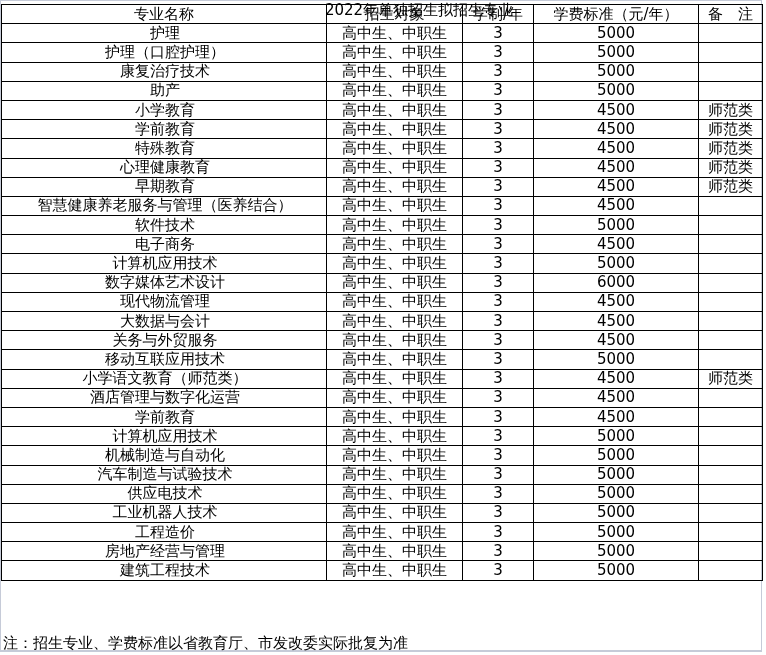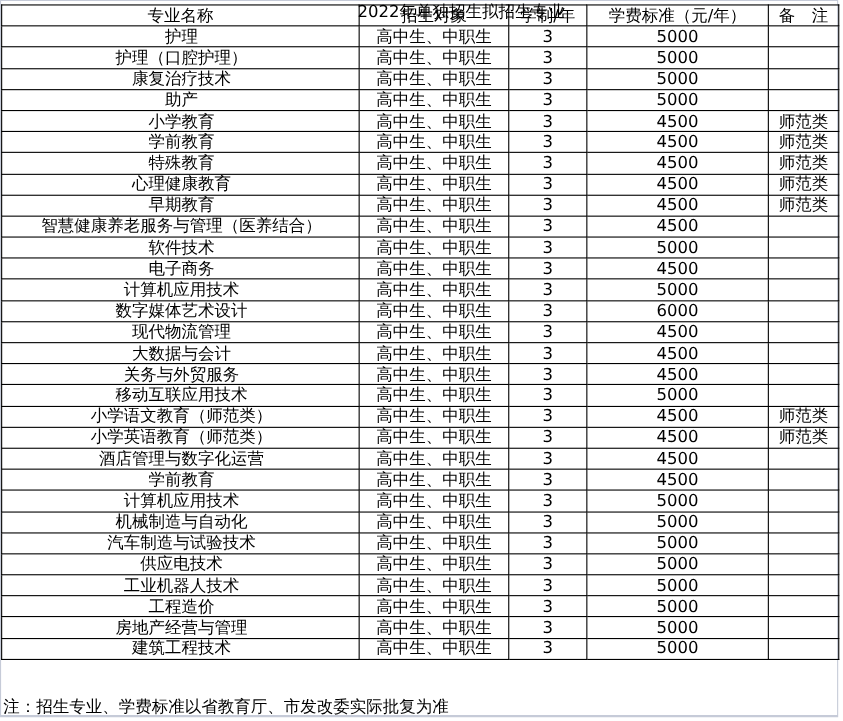--- a/index.html
+++ b/index.html
@@ -13,21 +13,21 @@
            text-align: center; font-size: 15px; line-height: 19px; letter-spacing: 0; padding-left: 38px; }
   table.grid { position: absolute; left: 1px; top: 4px; border-collapse: collapse;
                table-layout: fixed; width: 761px; }
   table.grid td, table.grid th { border: 1.5px solid #000; padding: 0; height: 18.2px;
                font-size: 15px; line-height: 17px; white-space: nowrap; overflow: hidden;
                font-weight: normal; }
   col.c1 { width: 325px; } col.c2 { width: 136px; } col.c3 { width: 71px; }
   col.c4 { width: 165px; } col.c5 { width: 64px; }
   .l { text-align: center; padding-left: 2px !important; }
   .c { text-align: center; }
-  .note { position: absolute; left: 3px; top: 635px; font-size: 15px; line-height: 17px; font-family: Liberation Serif, serif; }
+  .note { position: absolute; left: 3px; top: 635px; font-size: 15px; line-height: 17px; }
 </style>
 </head>
 <body>
 
 <div class="frame"></div>
 
 <div class="title">2022年单独招生拟招生专业</div>
 
 <table class="grid">
   <colgroup>
@@ -174,27 +174,20 @@
         <td class="c"></td>
       </tr>
       <tr>
         <td class="l">小学语文教育（师范类）</td>
         <td class="c">高中生、中职生</td>
         <td class="c">3</td>
         <td class="c">4500</td>
         <td class="c">师范类</td>
       </tr>
       <tr>
-        <td class="l">小学英语教育（师范类）</td>
-        <td class="c">高中生、中职生</td>
-        <td class="c">3</td>
-        <td class="c">4500</td>
-        <td class="c">师范类</td>
-      </tr>
-      <tr>
         <td class="l">酒店管理与数字化运营</td>
         <td class="c">高中生、中职生</td>
         <td class="c">3</td>
         <td class="c">4500</td>
         <td class="c"></td>
       </tr>
       <tr>
         <td class="l">学前教育</td>
         <td class="c">高中生、中职生</td>
         <td class="c">3</td>

